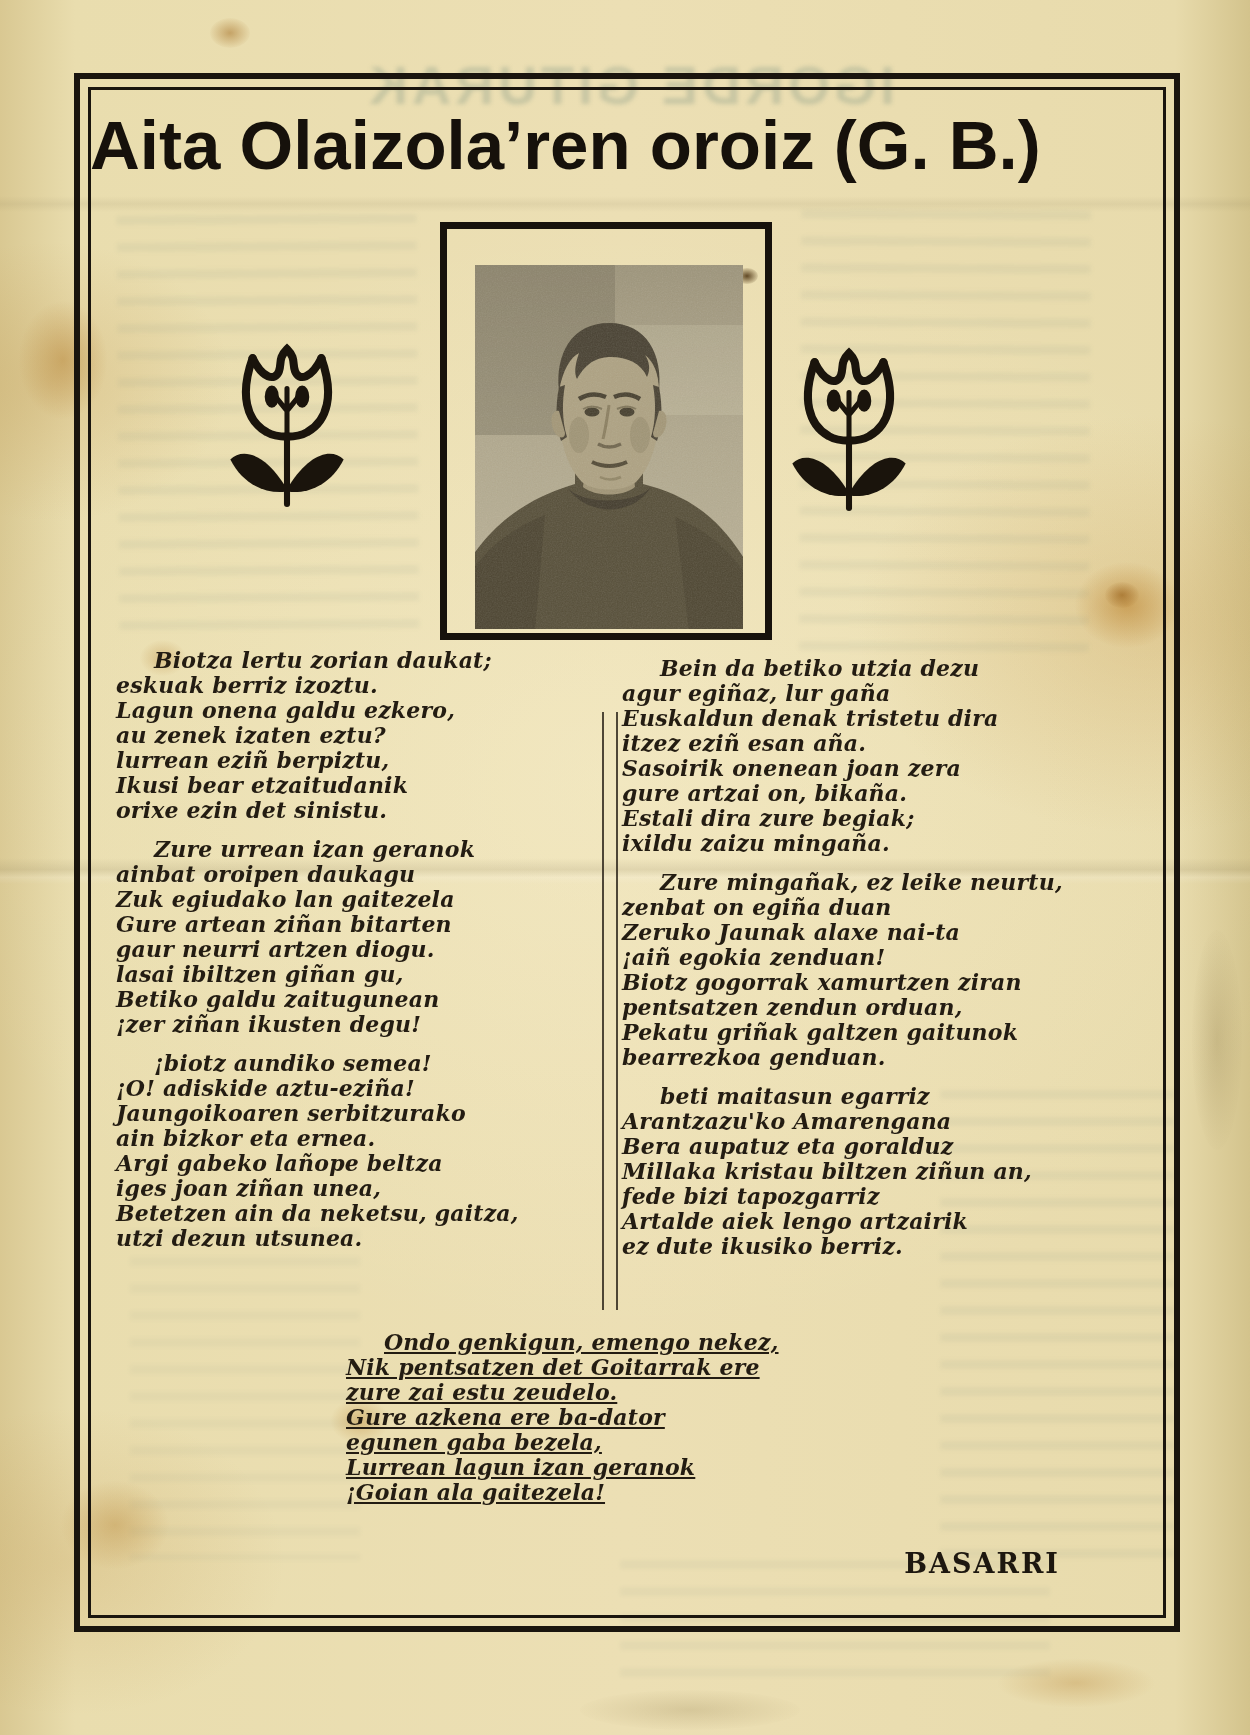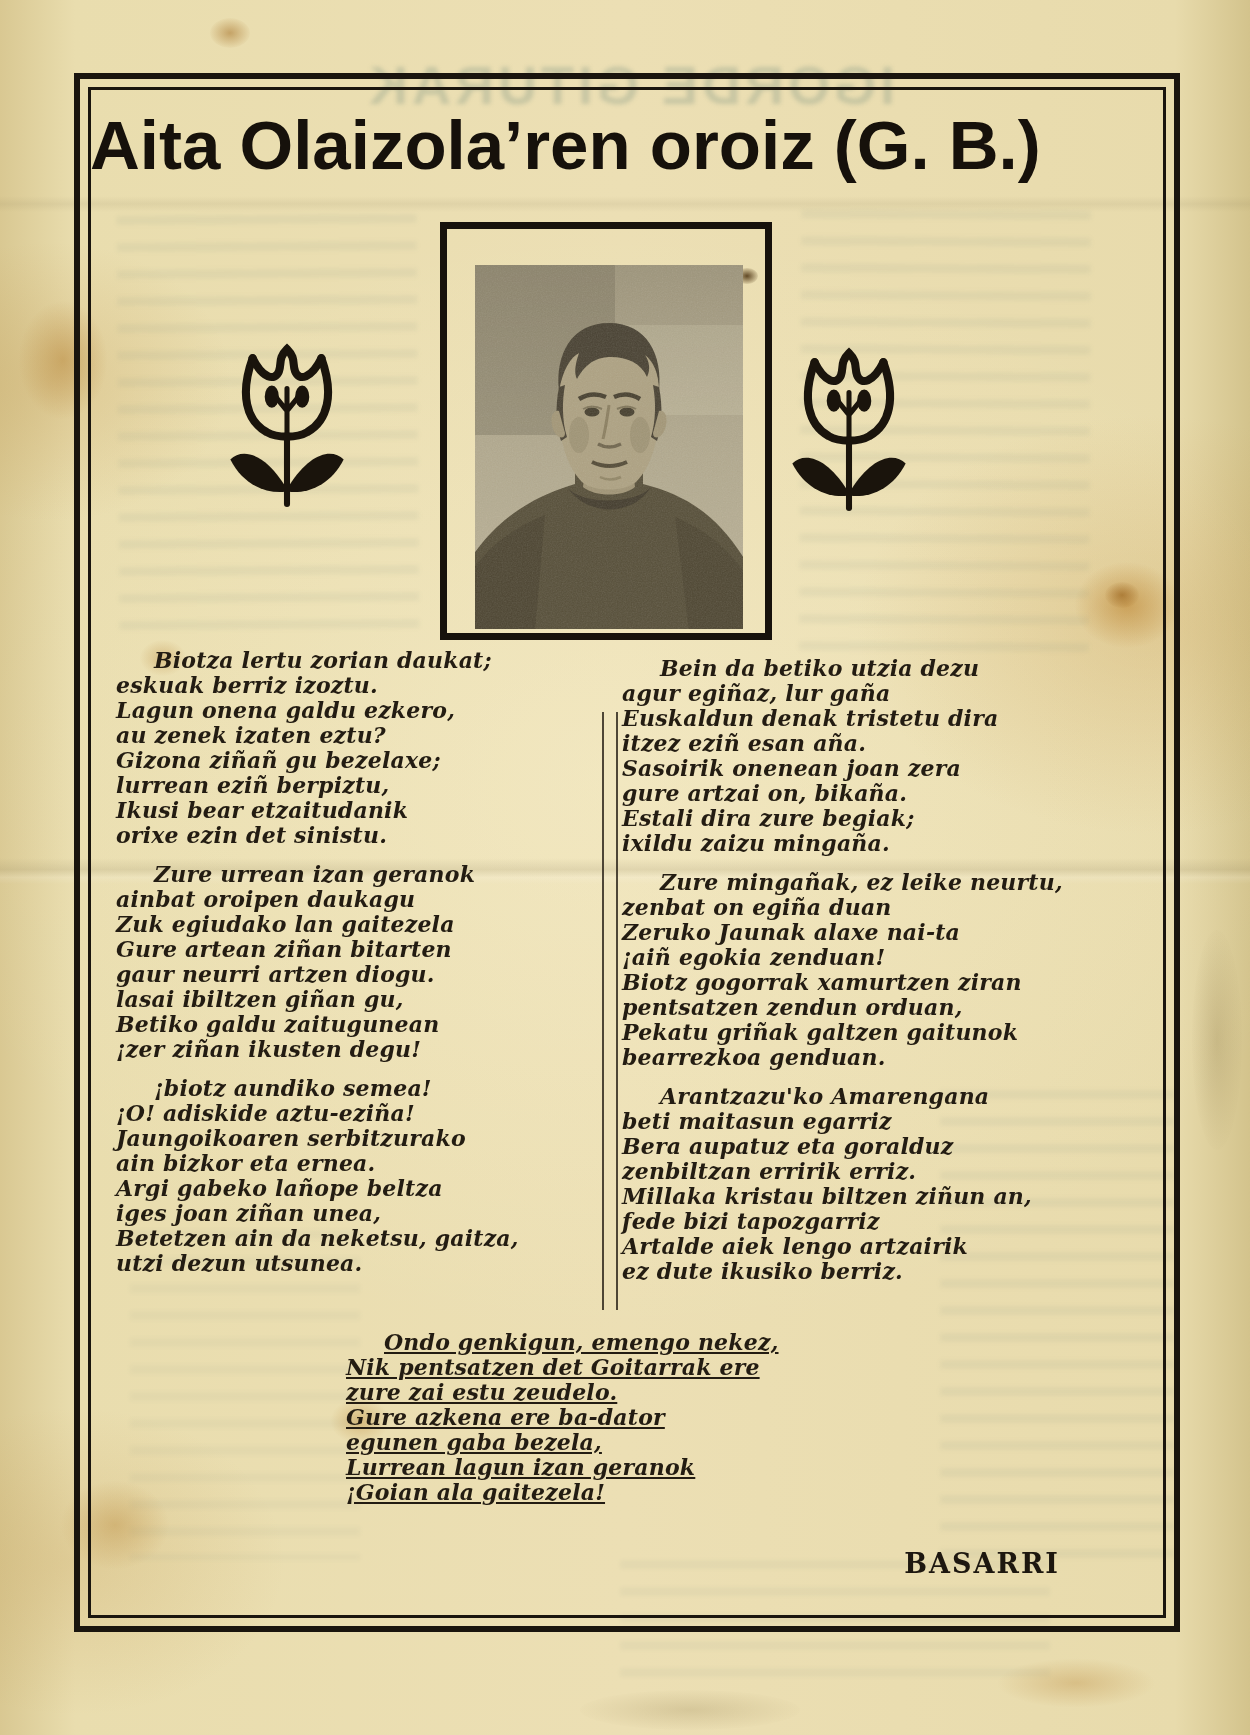--- a/index.html
+++ b/index.html
@@ -208,21 +208,20 @@
       </svg>
     </div>
   </div>
 
   <div class="col col-left" id="left-col">
       <div class="stanza">
         <div class="line">Biotza lertu zorian daukat;</div>
         <div class="line">eskuak berriz izoztu.</div>
         <div class="line">Lagun onena galdu ezkero,</div>
         <div class="line">au zenek izaten eztu?</div>
-        <div class="line">Gizona ziñañ gu bezelaxe;</div>
         <div class="line">lurrean eziñ berpiztu,</div>
         <div class="line">Ikusi bear etzaitudanik</div>
         <div class="line">orixe ezin det sinistu.</div>
       </div>
       <div class="stanza">
         <div class="line">Zure urrean izan geranok</div>
         <div class="line">ainbat oroipen daukagu</div>
         <div class="line">Zuk egiudako lan gaitezela</div>
         <div class="line">Gure artean ziñan bitarten</div>
         <div class="line">gaur neurri artzen diogu.</div>
@@ -257,24 +256,23 @@
         <div class="line">Zure mingañak, ez leike neurtu,</div>
         <div class="line">zenbat on egiña duan</div>
         <div class="line">Zeruko Jaunak alaxe nai-ta</div>
         <div class="line">¡aiñ egokia zenduan!</div>
         <div class="line">Biotz gogorrak xamurtzen ziran</div>
         <div class="line">pentsatzen zendun orduan,</div>
         <div class="line">Pekatu griñak galtzen gaitunok</div>
         <div class="line">bearrezkoa genduan.</div>
       </div>
       <div class="stanza">
+        <div class="line">beti maitasun egarriz</div>
         <div class="line">Arantzazu'ko Amarengana</div>
-        <div class="line">beti maitasun egarriz</div>
         <div class="line">Bera aupatuz eta goralduz</div>
-        <div class="line">zenbiltzan erririk erriz.</div>
         <div class="line">Millaka kristau biltzen ziñun an,</div>
         <div class="line">fede bizi tapozgarriz</div>
         <div class="line">Artalde aiek lengo artzairik</div>
         <div class="line">ez dute ikusiko berriz.</div>
       </div>
     </div>
 
   <div class="closing" id="closing-col">
       <div class="stanza">
         <div class="line">Ondo genkigun, emengo nekez,</div>

